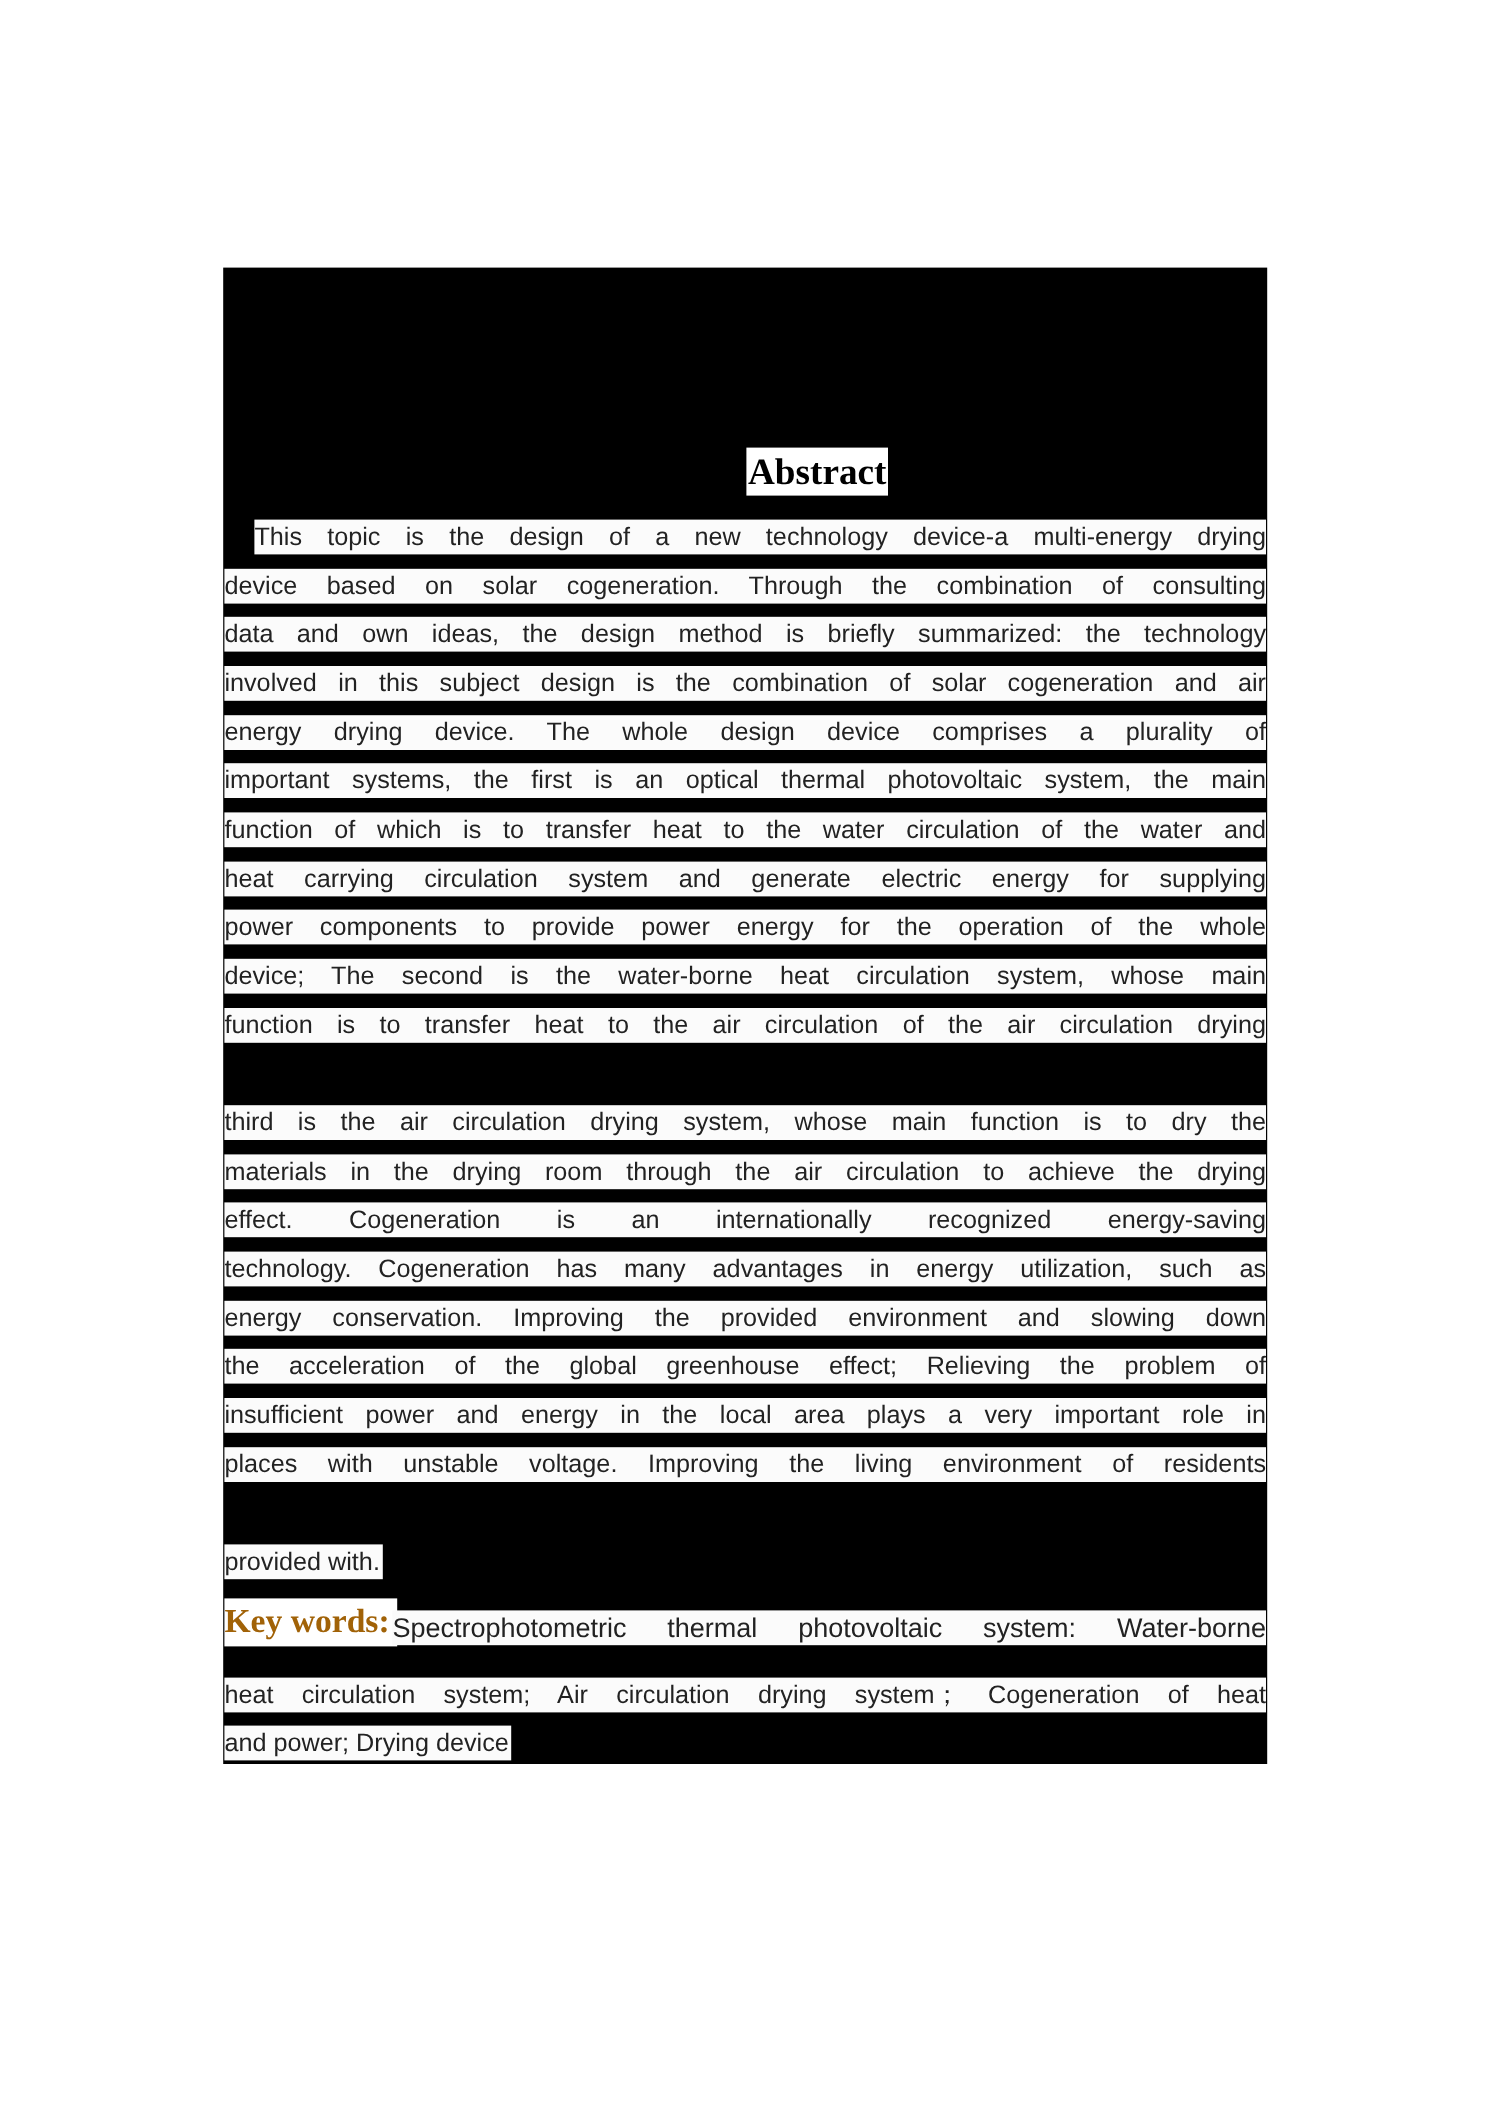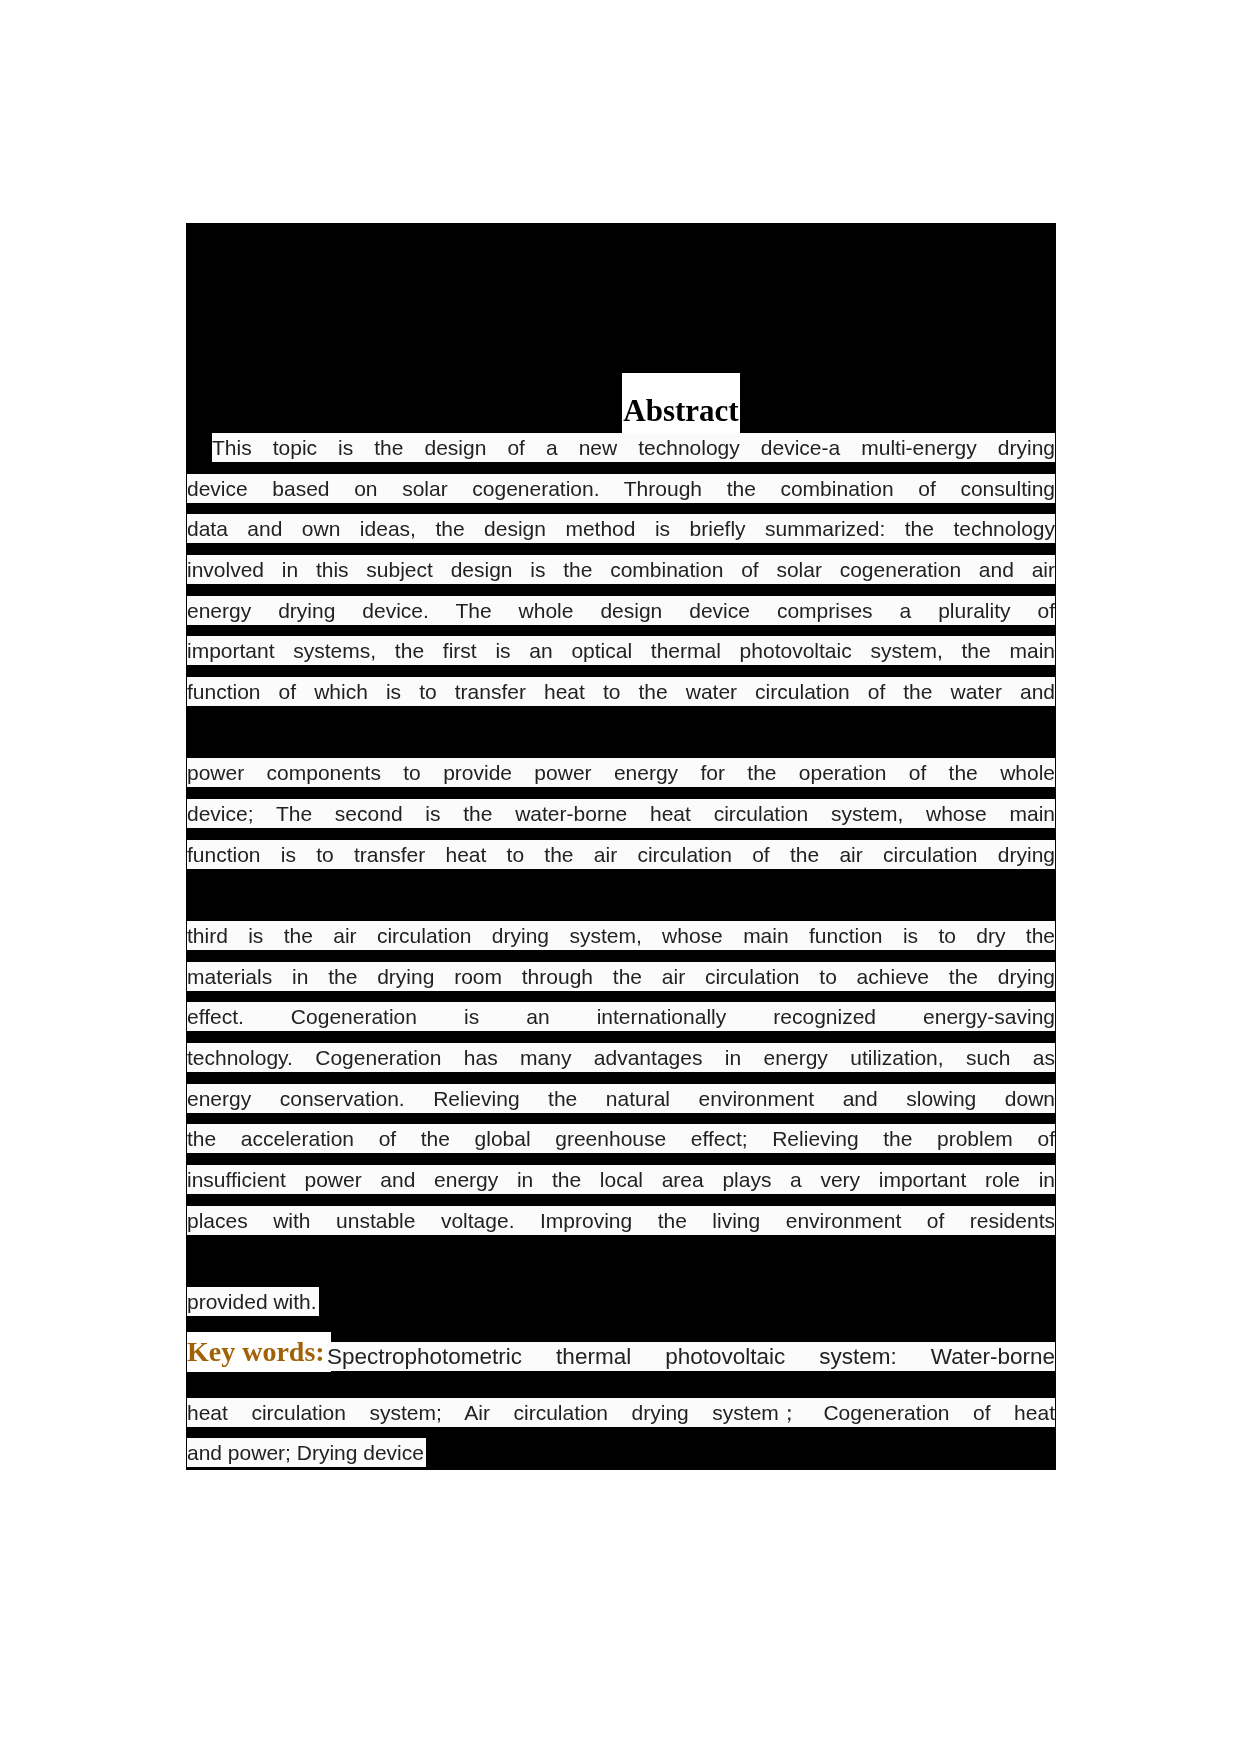--- a/index.html
+++ b/index.html
@@ -7,21 +7,21 @@
   .box {
     position:absolute; left:186px; top:223px; width:870px; height:1247px;
     background:#000000;
   }
   .heading {
     position:absolute; left:0; width:100%; top:150px; text-align:center;
   }
   .heading span {
     display:inline-block; background:#ffffff; color:#000;
     font-family:"Liberation Serif", serif; font-weight:bold; font-size:31px;
-    line-height:40px; padding:18px 1px; margin-left:120px;
+    line-height:40px; padding:0 1px; margin-left:120px;
   }
   .line {
     position:absolute; left:1px; right:1px; height:29px;
     font-family:"Liberation Sans", sans-serif; font-size:21px; line-height:29px;
     color:#222; white-space:nowrap;
   }
   .line span.t {
     background:#fbfbfb; display:block; text-align:justify; text-align-last:justify;
     height:29px; overflow:hidden;
   }
@@ -59,20 +59,23 @@
     </div>
   <div class="line" style="top:373px">
       <span class="t">energy drying device. The whole design device comprises a plurality of</span>
     </div>
   <div class="line" style="top:413px">
       <span class="t">important systems, the first is an optical thermal photovoltaic system, the main</span>
     </div>
   <div class="line" style="top:454px">
       <span class="t">function of which is to transfer heat to the water circulation of the water and</span>
     </div>
+  <div class="line" style="top:495px">
+      <span class="t">heat carrying circulation system and generate electric energy for supplying</span>
+    </div>
   <div class="line" style="top:535px">
       <span class="t">power components to provide power energy for the operation of the whole</span>
     </div>
   <div class="line" style="top:576px">
       <span class="t">device; The second is the water-borne heat circulation system, whose main</span>
     </div>
   <div class="line" style="top:617px">
       <span class="t">function is to transfer heat to the air circulation of the air circulation drying</span>
     </div>
   <div class="line" style="top:698px">
@@ -81,21 +84,21 @@
   <div class="line" style="top:739px">
       <span class="t">materials in the drying room through the air circulation to achieve the drying</span>
     </div>
   <div class="line" style="top:779px">
       <span class="t">effect. Cogeneration is an internationally recognized energy-saving</span>
     </div>
   <div class="line" style="top:820px">
       <span class="t">technology. Cogeneration has many advantages in energy utilization, such as</span>
     </div>
   <div class="line" style="top:861px">
-      <span class="t">energy conservation. Relieving the natural environment and slowing down</span>
+      <span class="t">energy conservation. Improving the provided environment and slowing down</span>
     </div>
   <div class="line" style="top:901px">
       <span class="t">the acceleration of the global greenhouse effect; Relieving the problem of</span>
     </div>
   <div class="line" style="top:942px">
       <span class="t">insufficient power and energy in the local area plays a very important role in</span>
     </div>
   <div class="line" style="top:983px">
       <span class="t">places with unstable voltage. Improving the living environment of residents</span>
     </div>

